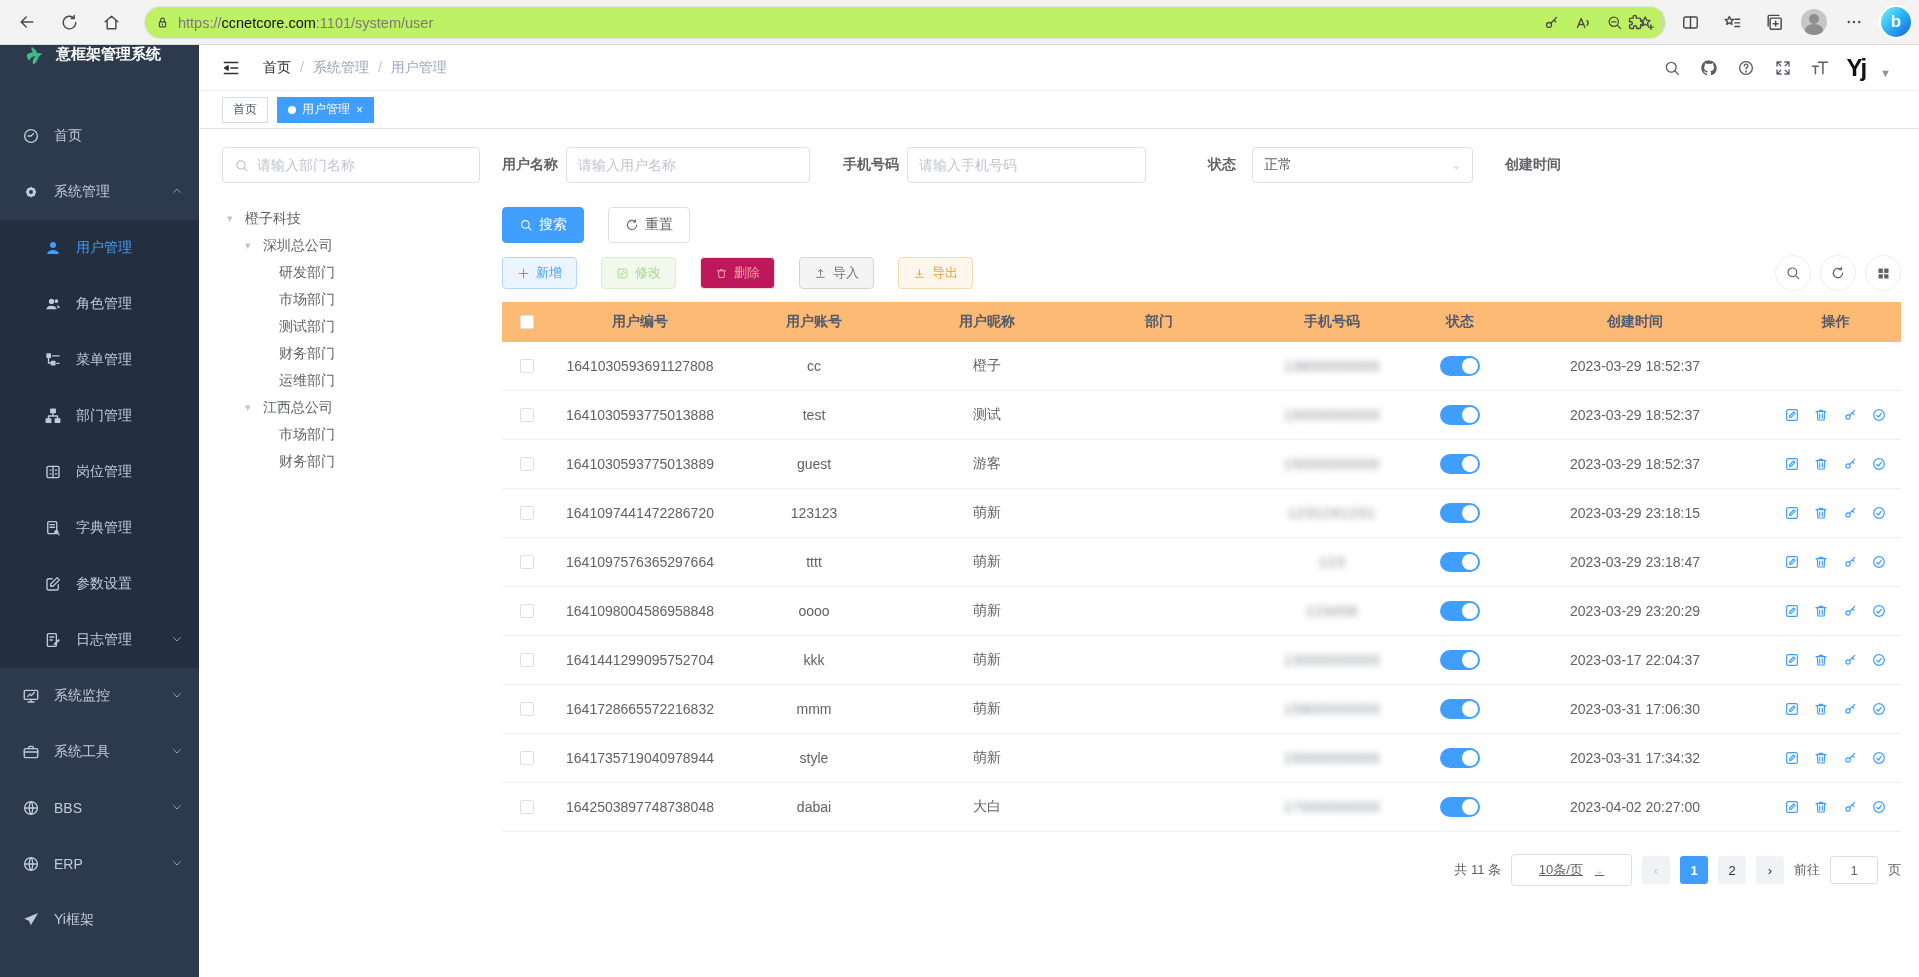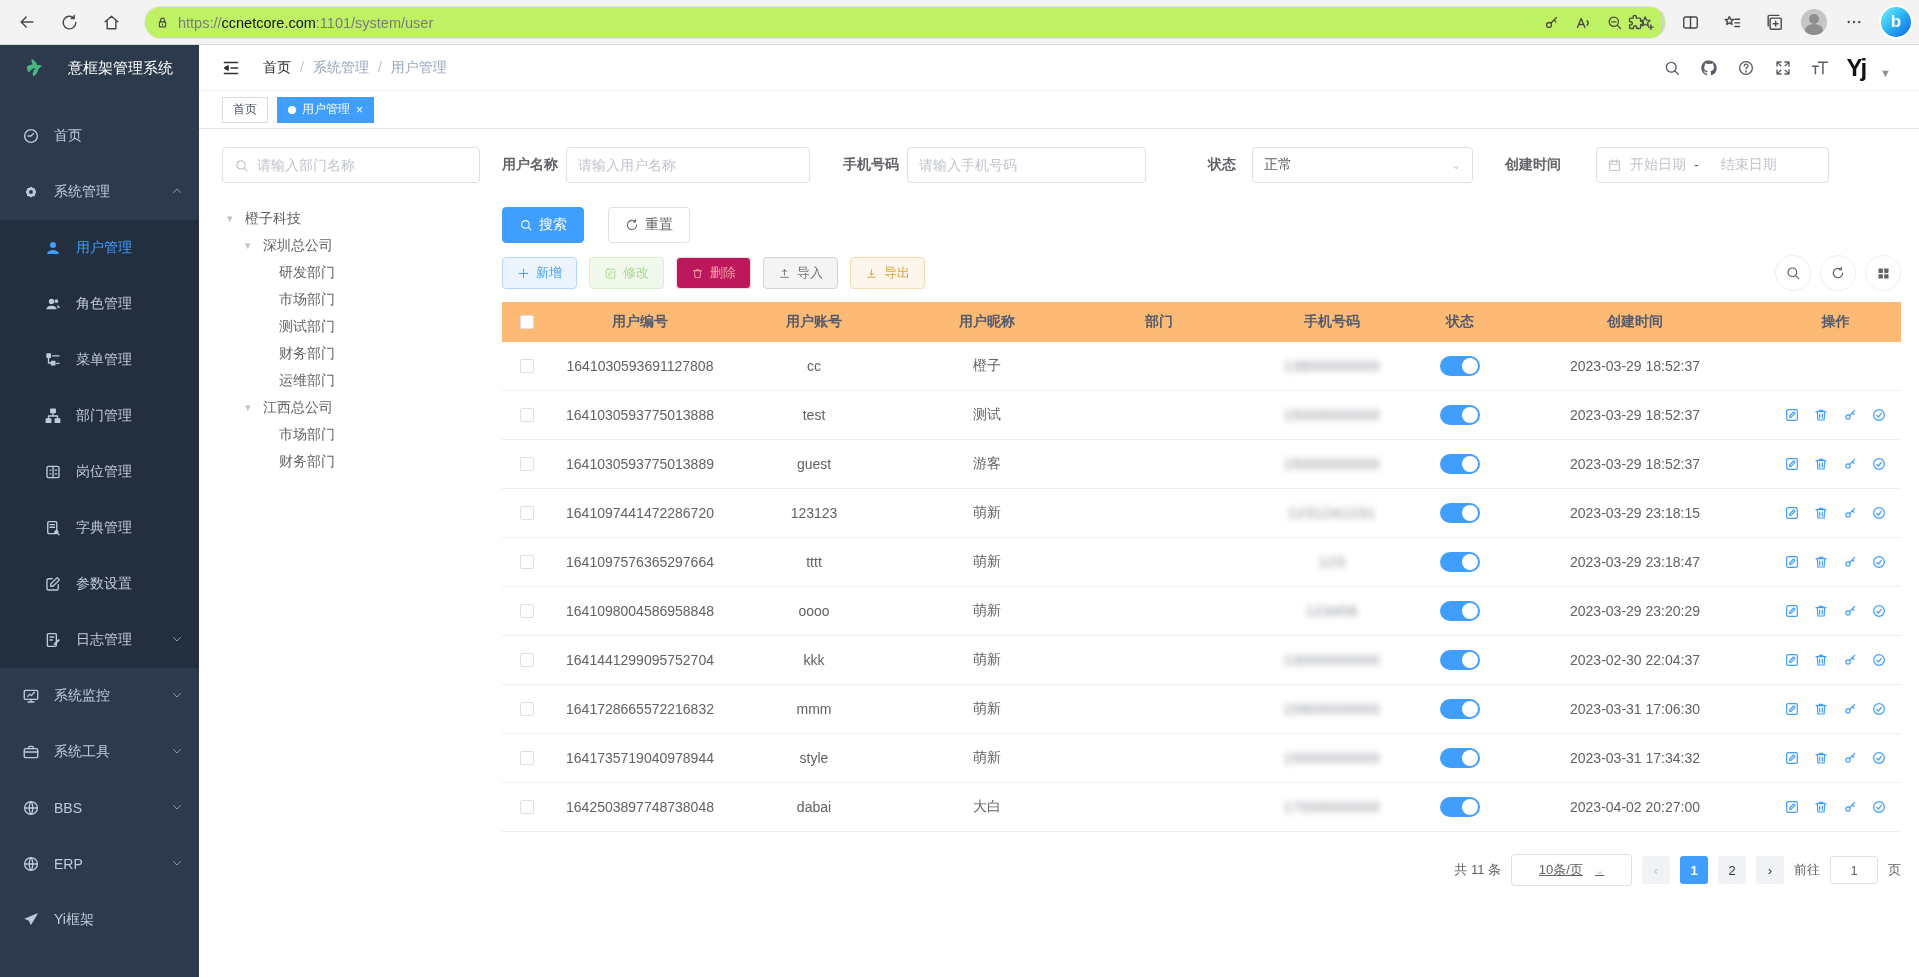--- a/index.html
+++ b/index.html
@@ -22,21 +22,21 @@
   .b-right { position:absolute; right:8px; top:7px; display:flex; align-items:center; gap:12px; }
   .b-divider { width:1px; height:20px; background:#cfcfcf; }
   .avatar-ic { width:26px; height:26px; border-radius:50%; background:#c6c6c6; position:relative; overflow:hidden; }
   .avatar-ic::before { content:""; position:absolute; left:8px; top:5px; width:10px; height:10px; border-radius:50%; background:#8e8e8e; }
   .avatar-ic::after { content:""; position:absolute; left:4px; top:15px; width:18px; height:12px; border-radius:50%; background:#8e8e8e; }
   .bing { width:30px; height:30px; border-radius:50%; background:linear-gradient(135deg,#7df1ff 0%,#34c1f7 40%,#0b63e5 100%);
     display:flex; align-items:center; justify-content:center; color:#fff; font-weight:bold; font-size:17px; box-shadow:0 0 0 2px #fff; }
 
   
   .sidebar { position:absolute; top:45px; left:0; width:199px; bottom:0; background:#2d3a4d; color:#bfcbd9; }
-  .logo { height:46px; display:flex; align-items:center; padding-left:22px; gap:24px; color:#fff; font-size:15px; font-weight:normal; }
+  .logo { height:46px; display:flex; align-items:flex-start; padding-left:22px; gap:12px; color:#fff; font-size:15px; font-weight:bold; }
   .leaf { color:#42b983; }
   .s-item { height:56px; display:flex; align-items:center; padding-left:22px; gap:14px; cursor:pointer; font-size:14px; position:relative; }
   .s-sub { background:#232e3f; padding-left:44px; }
   .s-item .chev { position:absolute; right:16px; color:#9aa5b5; }
   .s-active { color:#409eff; }
   .s-ico { width:18px; height:18px; flex:0 0 auto; }
 
   
   .appbar { position:absolute; top:45px; left:199px; right:0; height:46px; background:#fff;
     display:flex; align-items:center; border-bottom:1px solid #f0f0f0; }
@@ -83,21 +83,21 @@
   .sel .chev { margin-left:auto; color:#c0c4cc; }
   .dr { width:233px; height:36px; border:1px solid #dcdfe6; border-radius:4px; display:flex; align-items:center;
     padding:0 10px; gap:8px; color:#c0c4cc; margin-left:35px; font-size:14px; }
   .dr .dsep { color:#606266; }
 
   .btns { margin-top:24px; display:flex; gap:24px; }
   .btn { height:36px; padding:0 16px; border-radius:4px; display:flex; align-items:center; gap:6px;
     font-size:14px; cursor:pointer; border:1px solid #dcdfe6; background:#fff; color:#606266; }
   .btn-primary { background:#409eff; border-color:#409eff; color:#fff; }
 
-  .toolbar { margin-top:12px; display:flex; gap:12px; align-items:center; }
+  .toolbar { margin-top:12px; display:flex; gap:24px; align-items:center; }
   .tbtn { height:32px; padding:0 14px; border-radius:4px; display:flex; align-items:center; gap:6px; font-size:13px; cursor:pointer; }
   .tb-add { background:#ecf5ff; border:1px solid #b3d8ff; color:#409eff; }
   .tb-edit { background:#f0f9eb; border:1px solid #d8efc8; color:#a6d98a; }
   .tb-del { background:#be185d; border:1px solid #fbdbdb; color:#f3a3a3; }
   .tb-imp { background:#f4f4f5; border:1px solid #d3d4d6; color:#73767a; }
   .tb-exp { background:#fdf6ec; border:1px solid #f5dab1; color:#e6a23c; }
   .tool-right { margin-left:auto; display:flex; gap:9px; }
   .circ { width:36px; height:36px; border-radius:50%; border:1px solid #ebeef5; display:flex; align-items:center;
     justify-content:center; color:#606266; cursor:pointer; background:#fff; }
 
@@ -493,29 +493,20 @@
         </div>
         <div class="fgroup g3">
           <span class="fl">状态</span>
           <div class="sel">
             <span>正常</span>
             <span class="chev chev-s">⌄</span>
           </div>
         </div>
         <div class="fgroup">
           <span class="fl">创建时间</span>
-          <div class="dr">
-            <svg class="s" width="15" height="15" viewBox="0 0 24 24">
-                <rect x="4" y="5" width="16" height="15" rx="1.5"></rect>
-                <path d="M4 10h16M8.5 3v4M15.5 3v4"></path>
-              </svg>
-            <span>开始日期</span>
-            <span class="dsep">-</span>
-            <span style="margin-left:14px">结束日期</span>
-          </div>
         </div>
       </div>
 
       <div class="btns">
         <button class="btn btn-primary">
           <svg class="s" width="14" height="14" viewBox="0 0 24 24">
               <circle cx="11" cy="11" r="6.5"></circle>
               <path d="M20.5 20.5L16 16"></path>
             </svg>
           <span>搜索</span>
@@ -822,21 +813,21 @@
               <div class="td c-id">1641441299095752704</div>
               <div class="td c-ac">kkk</div>
               <div class="td c-nk">萌新</div>
               <div class="td c-dp"></div>
               <div class="td c-ph">
                 <span class="mask">13000000000</span>
               </div>
               <div class="td c-st">
                 <span class="switch"></span>
               </div>
-              <div class="td c-cr">2023-02-30 22:04:37</div>
+              <div class="td c-cr">2023-03-17 22:04:37</div>
               <div class="td c-op">
                 <span class="ops">
                   <svg class="s" width="16" height="16" viewBox="0 0 24 24">
                     <rect x="4" y="4" width="16" height="16" rx="2"></rect>
                     <path d="M14.5 7.5l2 2-6 6H8.5v-2z"></path>
                   </svg>
                   <svg class="s" width="16" height="16" viewBox="0 0 24 24">
                     <path d="M4.5 7h15M9.5 7V5h5v2M6.5 7l.8 12.5h9.4L17.5 7M10 10.5v6M14 10.5v6"></path>
                   </svg>
                   <svg class="s" width="16" height="16" viewBox="0 0 24 24">

